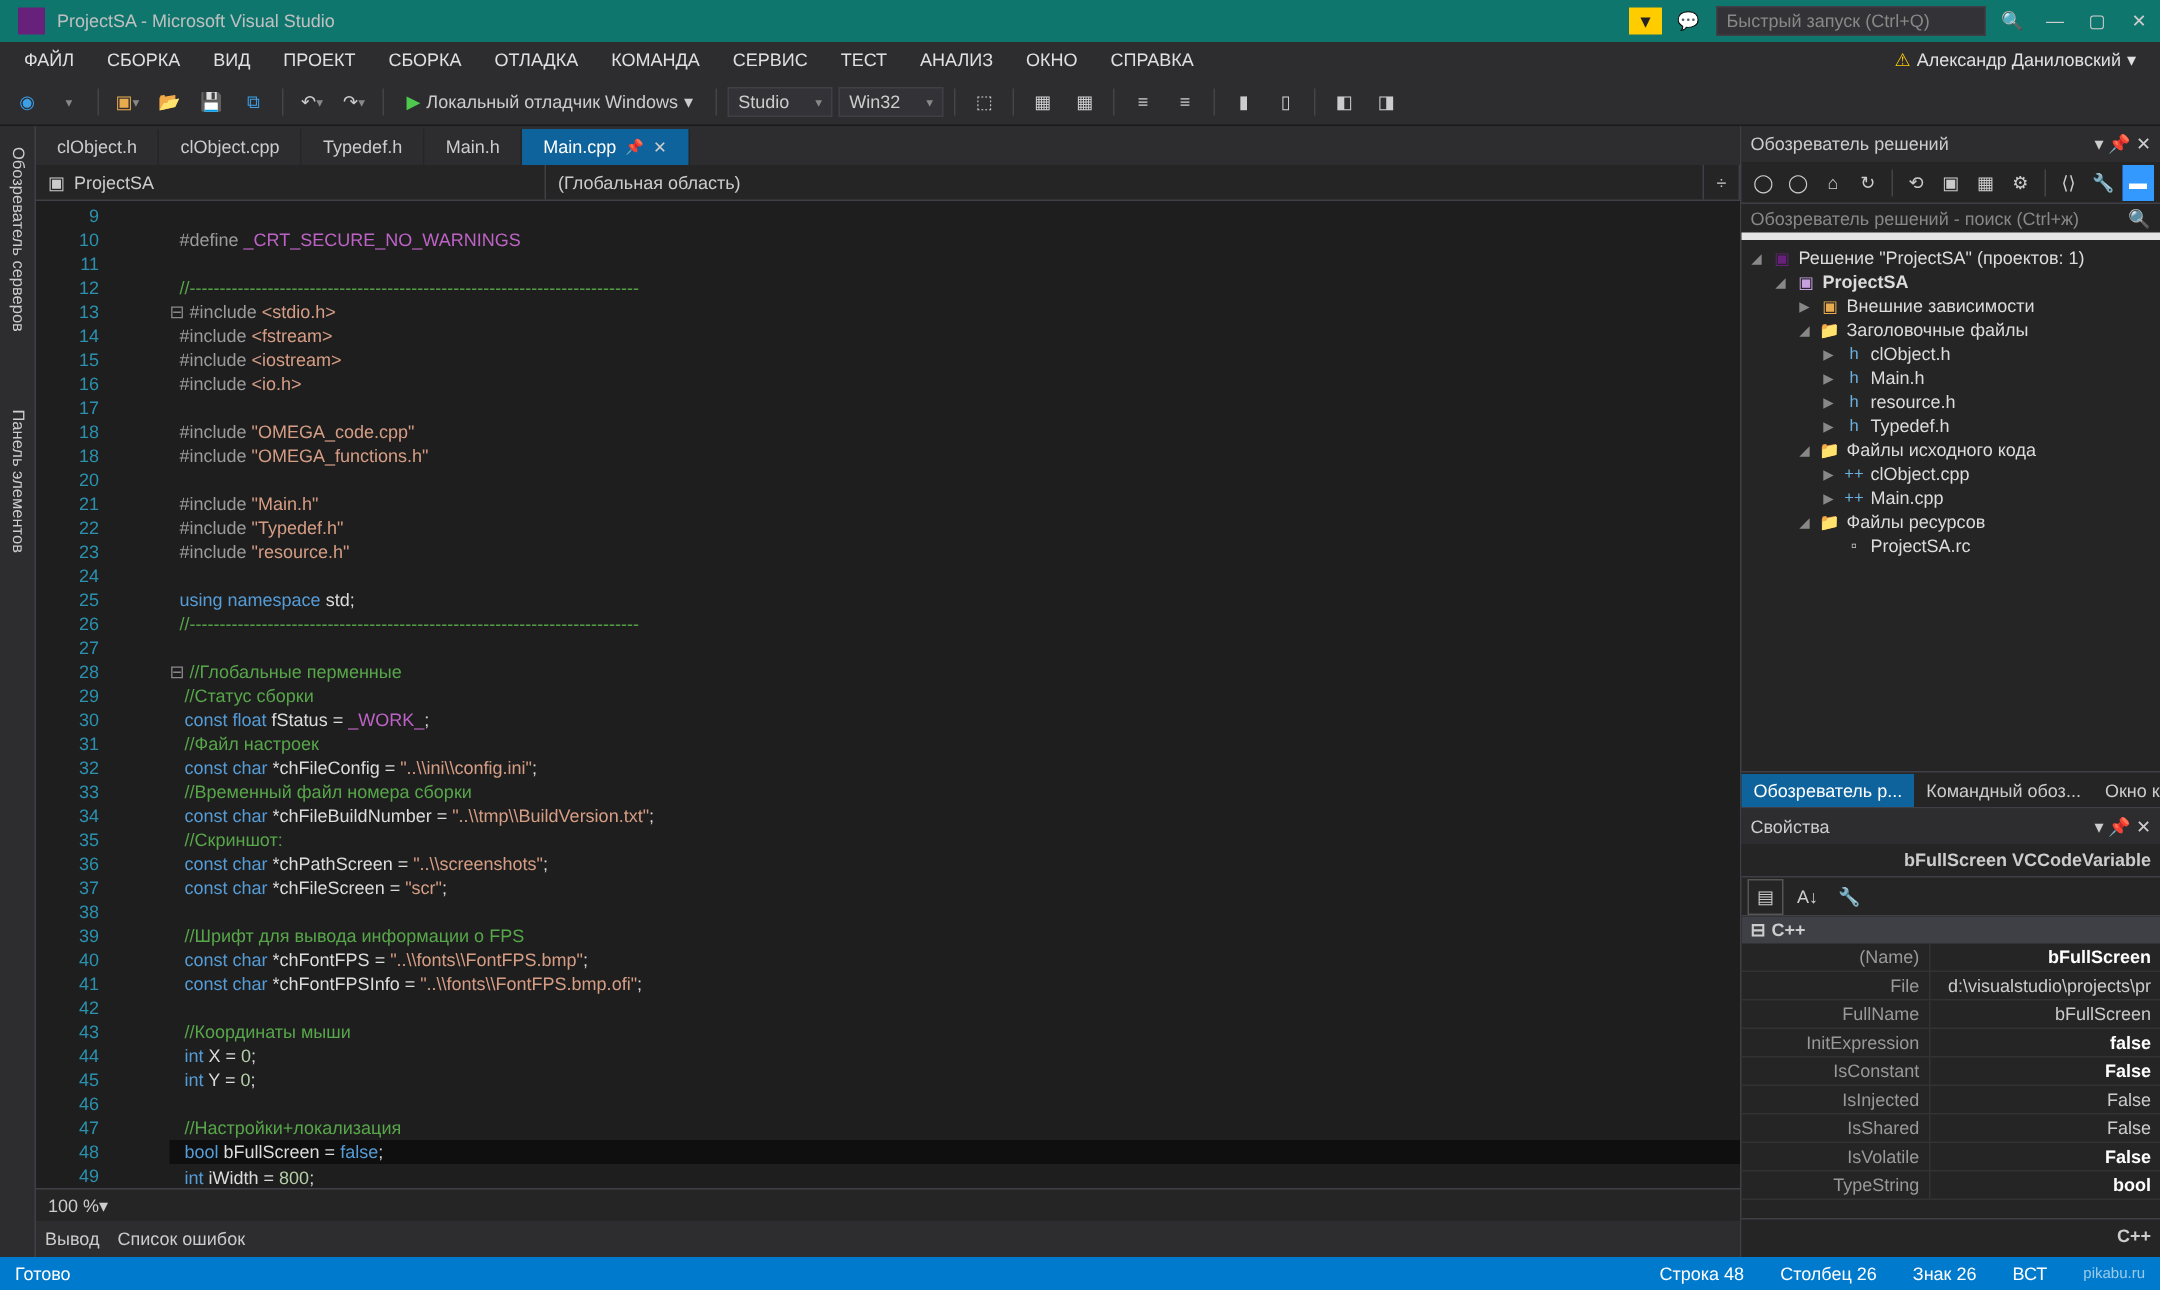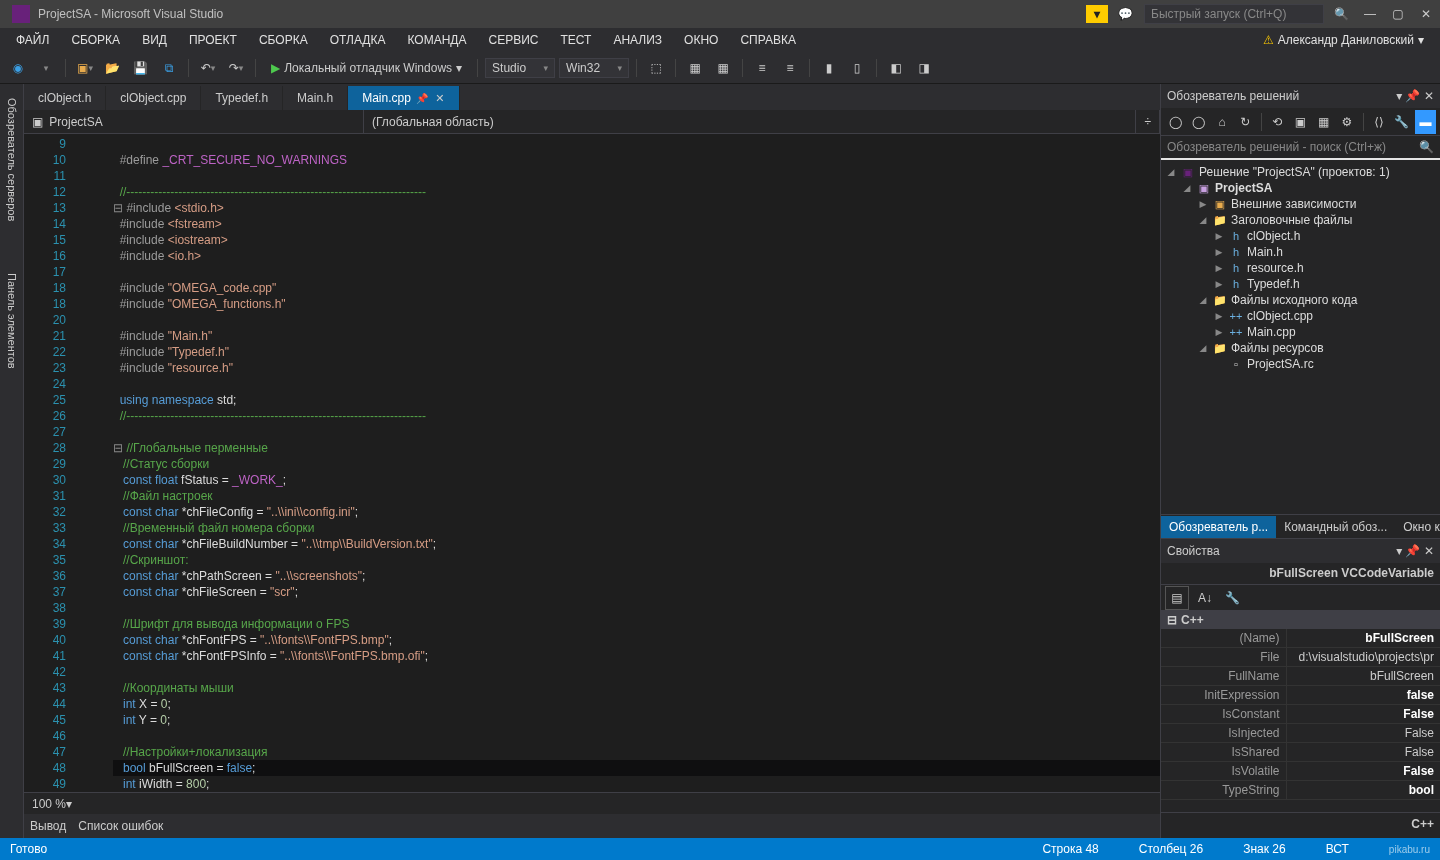--- a/index.html
+++ b/index.html
@@ -1,17 +1,17 @@
 <!DOCTYPE html>
 <html><head>
 <meta charset="utf-8">
 <style>
 * { margin:0; padding:0; box-sizing:border-box; font-family:'Segoe UI',Tahoma,sans-serif; font-size:12px; }
 body { background:#2d2d30; color:#d0d0d0; width:1440px; height:860px; overflow:hidden; display:flex; flex-direction:column; }
-.titlebar { height:28px; background:#404040; display:flex; align-items:center; padding:0 4px; }
+.titlebar { height:28px; background:#0f766e; display:flex; align-items:center; padding:0 4px; }
 .titlebar .vslogo { width:18px;height:18px;background:#68217a;margin:0 8px; }
 .titlebar .title { color:#c0c0c0; }
 .titlebar .spacer { flex:1; }
 .titlebar .quick { display:flex;align-items:center;gap:8px; }
 .titlebar .ql-box { background:#333337;border:1px solid #3f3f46;padding:2px 6px;width:180px;color:#888; }
 .titlebar .winbtn { width:20px;height:18px;display:flex;align-items:center;justify-content:center;color:#ccc; }
 .yellow-box { width:22px;height:18px;background:#ffcc00;display:flex;align-items:center;justify-content:center;color:#222;font-weight:bold; }
 .menubar { height:24px; display:flex;align-items:center;padding:0 6px;gap:2px; }
 .menubar .m { padding:3px 10px;color:#e0e0e0;cursor:default; font-size:12px;}
 .menubar .usr { margin-left:auto;display:flex;align-items:center;gap:4px;padding-right:10px;color:#e0e0e0; }
@@ -41,40 +41,40 @@
 .c-cmt { color:#57a64a; }
 .c-pp { color:#9b9b9b; }
 .c-mac { color:#bd63c5; }
 .c-num { color:#b5cea8; }
 .hl-line { background:#0f0f10; display:inline-block; width:100%; }
 .zoom { height:22px;background:#252526;border-top:1px solid #3f3f46;display:flex;align-items:center;padding:0 8px;color:#ccc; }
 .bottom-tabs { height:24px;background:#2d2d30;display:flex;align-items:center;padding:0 6px;gap:12px;color:#ccc; }
 .right { width:280px;background:#252526;display:flex;flex-direction:column;border-left:1px solid #3f3f46; }
 .pane-hdr { height:24px;background:#2d2d30;display:flex;align-items:center;padding:0 6px;color:#ccc;justify-content:space-between; }
 .pane-tb { height:28px;display:flex;align-items:center;padding:0 4px;gap:2px;border-bottom:1px solid #3f3f46; }
-.pane-search { height:24px;padding:2px 6px;color:#888;background:#252526;border-bottom:2px solid #e5e5e5;display:flex;align-items:center;justify-content:space-between; }
+.pane-search { height:24px;padding:2px 6px;color:#888;background:#252526;border-bottom:5px solid #e5e5e5;display:flex;align-items:center;justify-content:space-between; }
 .tree { flex:1;overflow:auto;padding:4px 0;font-size:12px; }
 .tree .node { display:flex;align-items:center;padding:1px 4px;gap:4px;color:#dcdcdc; }
 .tree .exp { width:12px;text-align:center;color:#888;font-size:9px; }
 .tree .ico { width:14px;height:14px;display:flex;align-items:center;justify-content:center;font-size:11px; }
 .tree .bold { font-weight:bold; }
 .se-tabs { height:24px;display:flex;align-items:center;border-top:1px solid #3f3f46;font-size:11px; }
 .se-tabs .st { padding:4px 8px;color:#ccc;white-space:nowrap; }
 .se-tabs .st.active { background:#0e639c;color:#fff; }
 .props { flex:0 0 300px;display:flex;flex-direction:column;border-top:1px solid #3f3f46;text-align:right; }
 .props-sub { height:22px;padding:3px 6px;color:#ccc;background:#252526;border-bottom:1px solid #3f3f46; }
 .props-tb { height:26px;display:flex;align-items:center;padding:0 4px;gap:4px;border-bottom:1px solid #3f3f46; }
 .props-grid { flex:1;overflow:auto; }
 .props-grid .cat { background:#3f3f46;padding:2px 6px;color:#ccc;font-weight:bold;display:flex;align-items:center;gap:4px; }
 .props-grid .row { display:flex;border-bottom:1px solid #333; }
 .props-grid .k { width:45%;padding:2px 6px 2px 18px;color:#999;border-right:1px solid #333; }
 .props-grid .v { flex:1;padding:2px 6px;color:#ccc; }
 .props-grid .v.bold { font-weight:bold;color:#fff; }
 .props-desc { height:26px;padding:4px 6px;background:#252526;border-top:1px solid #3f3f46;font-weight:bold;color:#ccc; }
-.status { height:22px;background:#007acc;color:#fff;display:flex;align-items:center;padding:0 10px;gap:40px;font-size:12px; }
+.status { height:22px;background:#007acc;color:#fff;display:flex;align-items:center;padding:0 10px;gap:24px;font-size:12px; }
 .status .spacer { flex:1; }
 .dd::after { content:' ▾'; color:#888;font-size:9px; }
 </style>
 </head>
 <body>
 
 <div class="titlebar">
   <div class="vslogo"></div>
   <div class="title">ProjectSA - Microsoft Visual Studio</div>
   <div class="spacer"></div>

